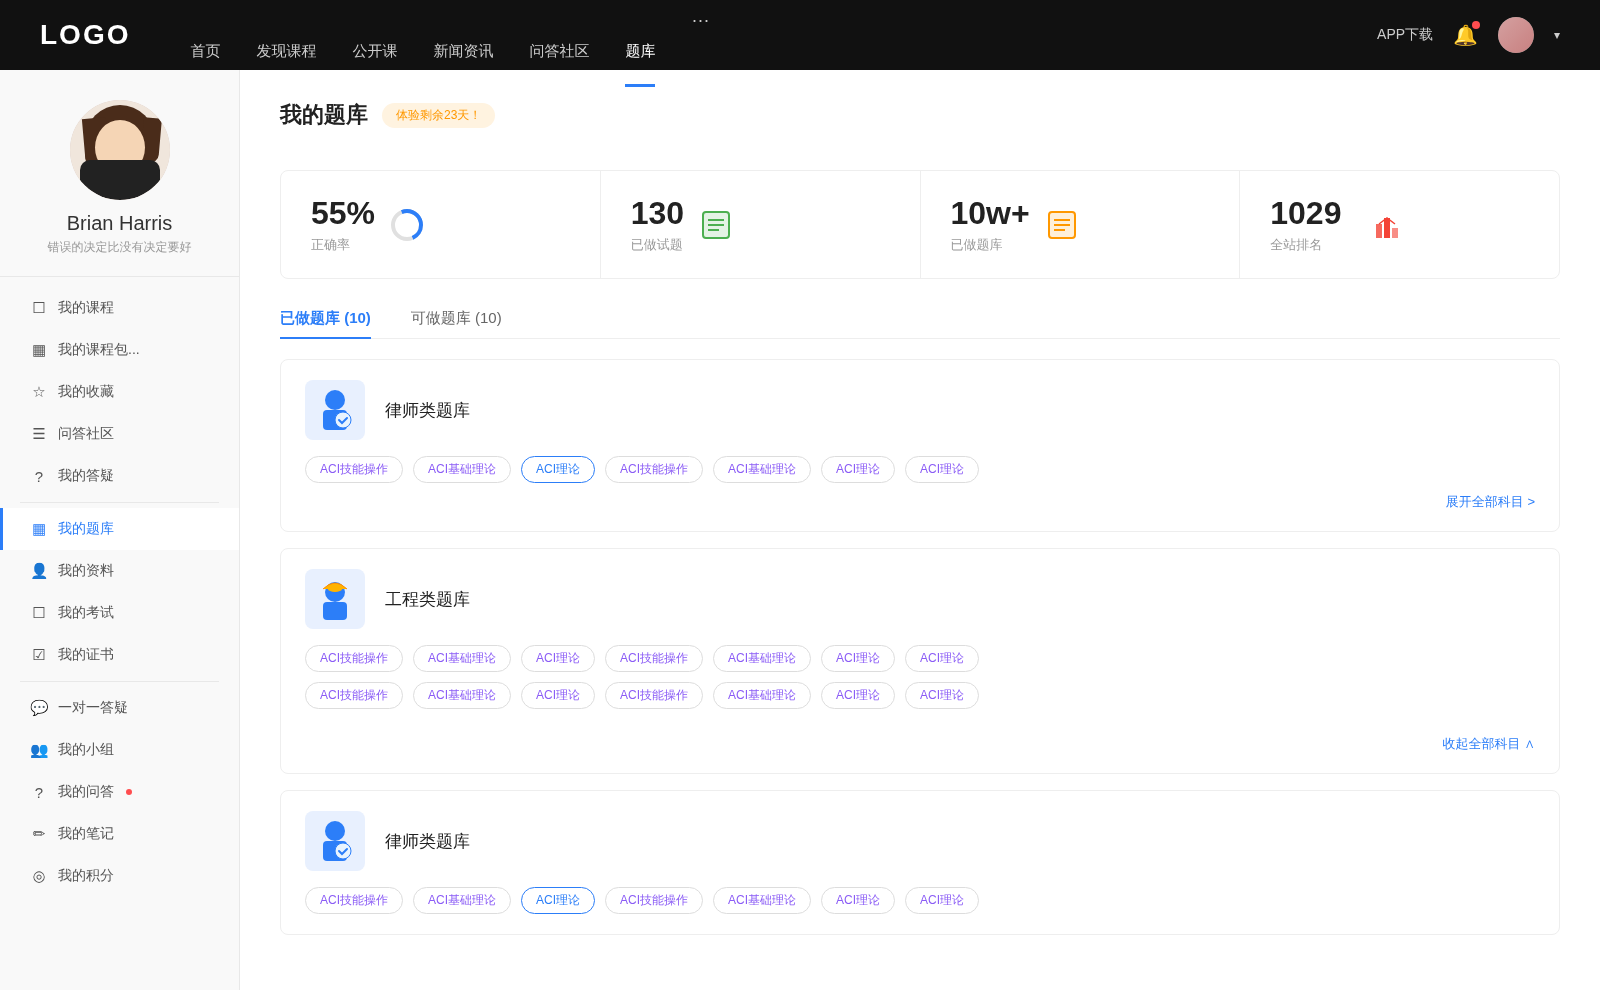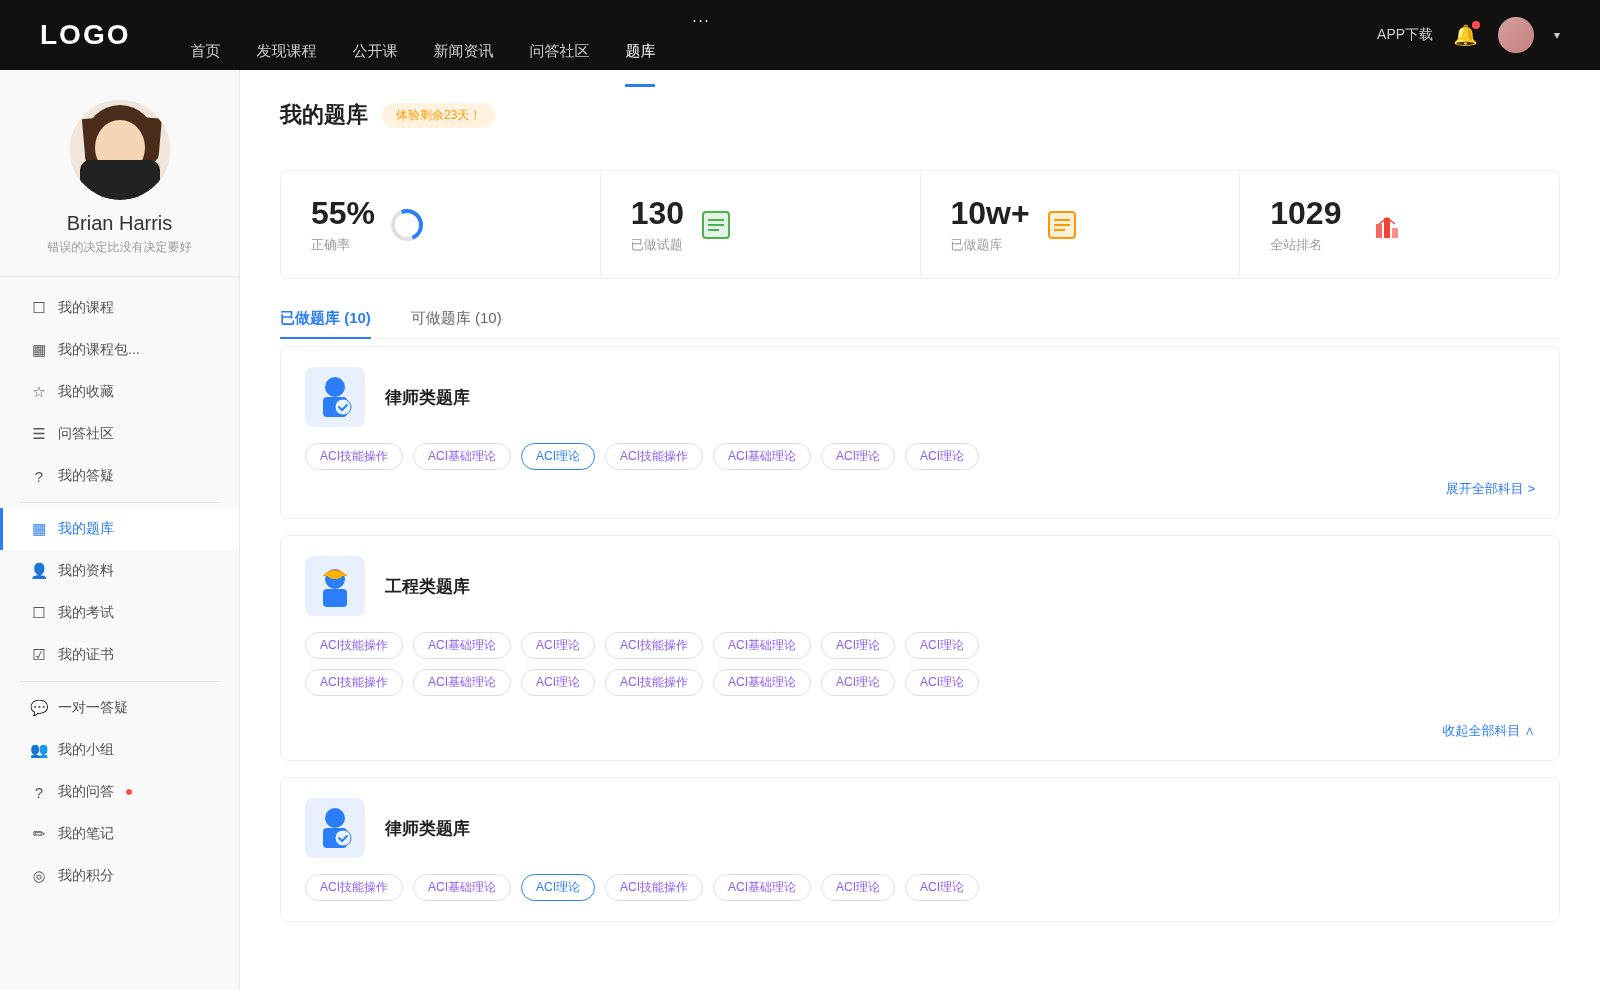--- a/index.html
+++ b/index.html
@@ -236,21 +236,21 @@
     .stat-icon {
       width: 36px; height: 36px;
       display: flex; align-items: center; justify-content: center;
       font-size: 20px;
     }
 
     
     .tabs-row {
       display: flex;
       gap: 40px;
-      margin-bottom: 7px;
+      margin-bottom: 20px;
       border-bottom: 1px solid #eee;
     }
     .tab-item {
       font-size: 15px;
       color: #666;
       cursor: pointer;
       padding-bottom: 10px;
       position: relative;
     }
     .tab-item.active {
@@ -281,21 +281,21 @@
     .qbank-icon {
       width: 60px; height: 60px;
       background: #e8f0fe;
       border-radius: 8px;
       display: flex; align-items: center; justify-content: center;
       flex-shrink: 0;
       position: relative;
     }
     .qbank-title {
       font-size: 17px;
-      font-weight: 700;
+      font-weight: 400;
       color: #222;
     }
     .qbank-tags {
       display: flex;
       flex-wrap: wrap;
       gap: 10px;
       margin-top: 8px;
     }
     .tag {
       padding: 4px 14px;

